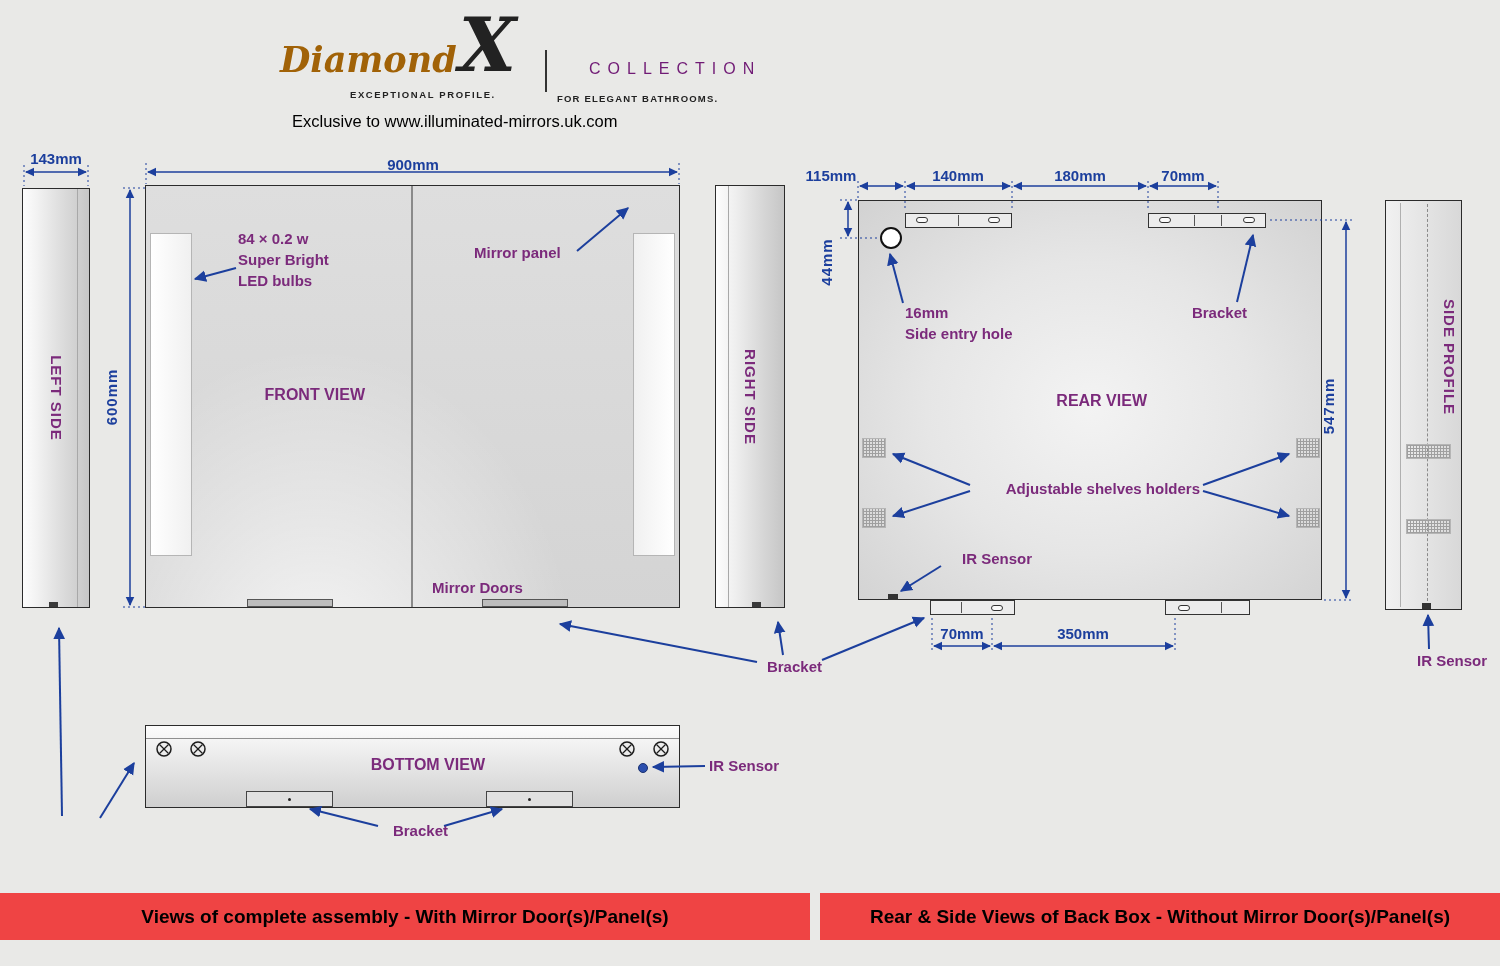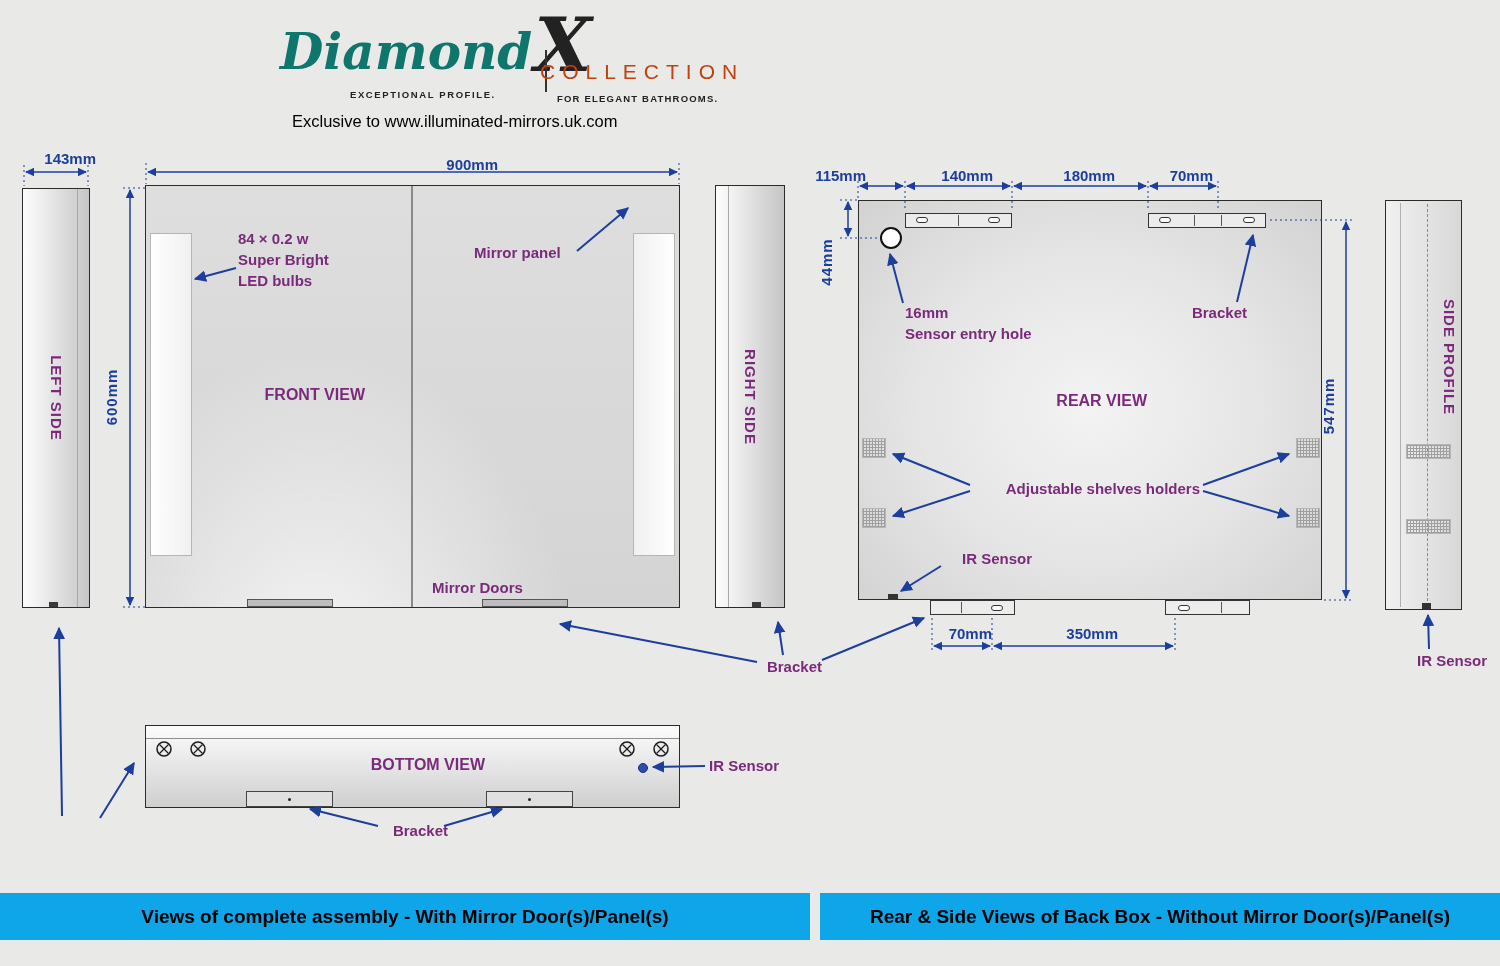--- a/index.html
+++ b/index.html
@@ -1,48 +1,48 @@
 <!DOCTYPE html>
 <html><head>
 <meta charset="utf-8">
 <style>
   * { margin:0; padding:0; box-sizing:border-box; }
   body { background:#cfcfcf; font-family:"Liberation Sans", sans-serif; }
   #canvas { position:relative; width:1500px; height:966px; background:#e9e9e7; overflow:hidden; }
   .abs { position:absolute; }
-  .dimtxt { color:#1c3f9d; font-weight:bold; font-size:15px; text-align:right; }
+  .dimtxt { color:#1c3f9d; font-weight:bold; font-size:15px; text-align:center; }
   .lbl { color:#7b2a7b; font-weight:bold; font-size:15px; }
   .lblc { text-align:right; }
   .preline { white-space:pre-line; }
   .panel { border:1.6px solid #2b2b2b; position:absolute; }
   .rot { height:20px; line-height:20px; text-align:center; letter-spacing:1px; }
   svg.overlay { position:absolute; left:0; top:0; pointer-events:none; }
   .dim { stroke:#1c3f9d; stroke-width:1.5; fill:none; }
   .ext { stroke:#1c3f9d; stroke-width:1; stroke-dasharray:2 3; fill:none; }
   .ptr { stroke:#1c3f9d; stroke-width:2; fill:none; }
   .slot { position:absolute; width:12px; height:6px; border:1px solid #333; border-radius:3px; background:#fafafa; }
   .vline { position:absolute; width:1px; background:#555; top:1px; bottom:1px; }
   .hatch { position:absolute; border:1px solid #b5b5b5;
            background-image: repeating-linear-gradient(0deg, #9f9f9f 0 1px, transparent 1px 3px),
                              repeating-linear-gradient(90deg, #9f9f9f 0 1px, transparent 1px 3px); }
-  .footerbar { position:absolute; top:893px; height:47px; background:#0ea5e9;
+  .footerbar { position:absolute; top:893px; height:47px; background:#ef4444;
                display:flex; align-items:center; justify-content:center;
                font-size:19px; font-weight:bold; color:#000; }
 </style>
 </head>
 <body>
 
 <div id="canvas">
 
   <div class="abs" style="left:280px;top:14px;display:flex;align-items:flex-end;">
-    <span style="font-family:'DejaVu Serif',serif;font-style:italic;font-weight:bold;font-size:50px;color:#0f766e;line-height:1;">Diamond</span>
+    <span style="font-family:'DejaVu Serif',serif;font-style:italic;font-weight:bold;font-size:35px;color:#a16207;line-height:1;">Diamond</span>
     <span style="font-family:'DejaVu Serif',serif;font-style:italic;font-weight:bold;font-size:74px;color:#222;line-height:0.85;margin-left:2px;">X</span>
   </div>
   <div class="abs" style="left:545px;top:50px;width:2px;height:42px;background:#333;"></div>
-  <div class="abs" style="left:540px;top:60px;font-size:21px;letter-spacing:7px;color:#c2410c;">COLLECTION</div>
+  <div class="abs" style="left:589px;top:60px;font-size:16px;letter-spacing:7px;color:#701a75;">COLLECTION</div>
   <div class="abs" style="left:350px;top:89px;font-size:9.5px;font-weight:bold;letter-spacing:1.6px;color:#222;">EXCEPTIONAL PROFILE.</div>
   <div class="abs" style="left:557px;top:93px;font-size:9.5px;font-weight:bold;letter-spacing:1.2px;color:#222;">FOR ELEGANT BATHROOMS.</div>
   <div class="abs" style="left:292px;top:112px;font-size:16.5px;color:#000;">Exclusive to www.illuminated-mirrors.uk.com</div>
 
 
   <div class="panel" style="left:22px;top:188px;width:68px;height:420px;background:linear-gradient(to right,#fdfdfd 0%,#f4f4f4 18%,#dcdcdc 60%,#c6c6c6 100%);">
     <div class="abs" style="left:54px;top:0;width:1px;height:100%;background:#a8a8a8;"></div>
     <div class="abs" style="left:26px;bottom:0;width:9px;height:5px;background:#3a3a3a;"></div>
   </div>
 
@@ -251,21 +251,21 @@
   <div class="abs dimtxt" style="left:796px;top:167px;width:70px;">115mm</div>
   <div class="abs dimtxt" style="left:923px;top:167px;width:70px;">140mm</div>
   <div class="abs dimtxt" style="left:1045px;top:167px;width:70px;">180mm</div>
   <div class="abs dimtxt" style="left:1153px;top:167px;width:60px;">70mm</div>
   <div class="abs dimtxt rot" style="left:797px;top:252px;width:60px;transform:rotate(-90deg);">44mm</div>
   <div class="abs dimtxt rot" style="left:1294px;top:396px;width:70px;transform:rotate(-90deg);">547mm</div>
   <div class="abs dimtxt" style="left:932px;top:625px;width:60px;">70mm</div>
   <div class="abs dimtxt" style="left:1048px;top:625px;width:70px;">350mm</div>
 
   <div class="abs lbl preline" style="left:905px;top:302px;width:150px;line-height:1.4;">16mm
-Sensor entry hole</div>
+Side entry hole</div>
   <div class="abs lbl lblc" style="left:1181px;top:304px;width:66px;">Bracket</div>
   <div class="abs lbl lblc" style="left:1027px;top:392px;width:120px;font-size:16px;">REAR VIEW</div>
   <div class="abs lbl lblc" style="left:975px;top:480px;width:225px;">Adjustable shelves holders</div>
   <div class="abs lbl lblc" style="left:942px;top:550px;width:90px;">IR Sensor</div>
 
   <div class="abs lbl rot" style="left:1384px;top:347px;width:130px;transform:rotate(90deg);">SIDE PROFILE</div>
   <div class="abs lbl lblc" style="left:1377px;top:652px;width:110px;">IR Sensor</div>
 
   <div class="abs lbl lblc" style="left:335px;top:756px;width:150px;font-size:16px;">BOTTOM VIEW</div>
   <div class="abs lbl" style="left:709px;top:757px;width:90px;">IR Sensor</div>

